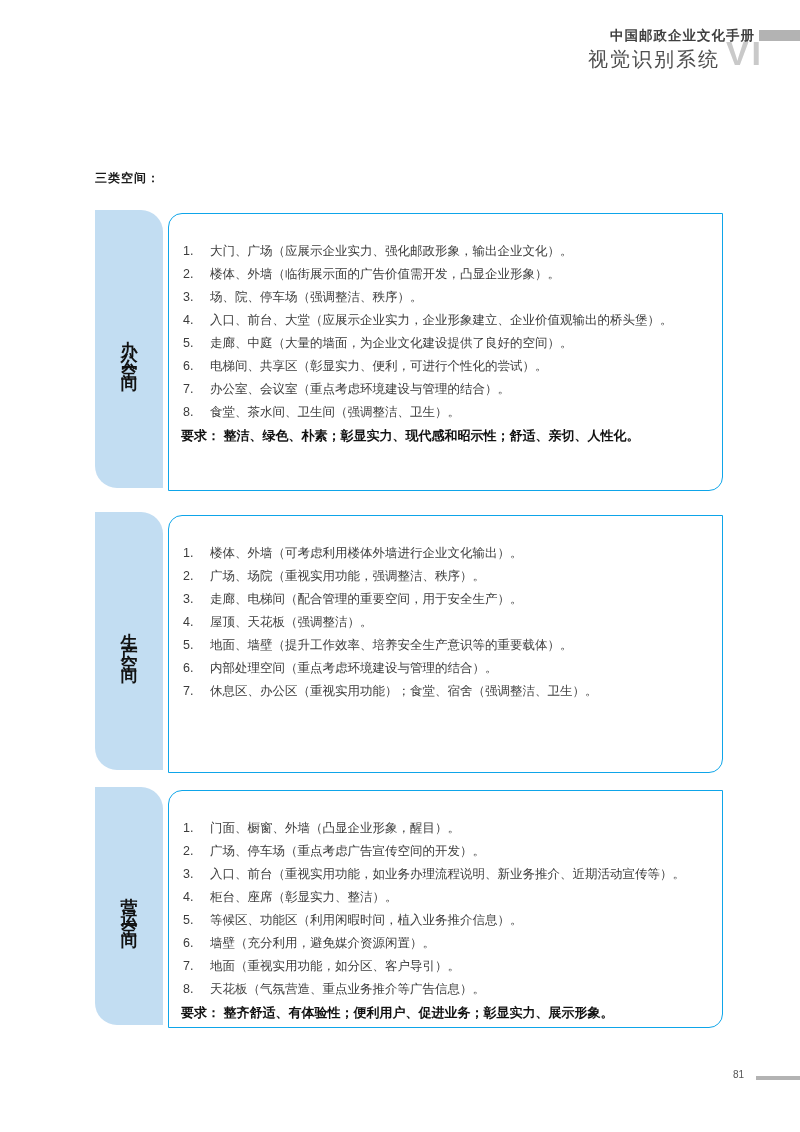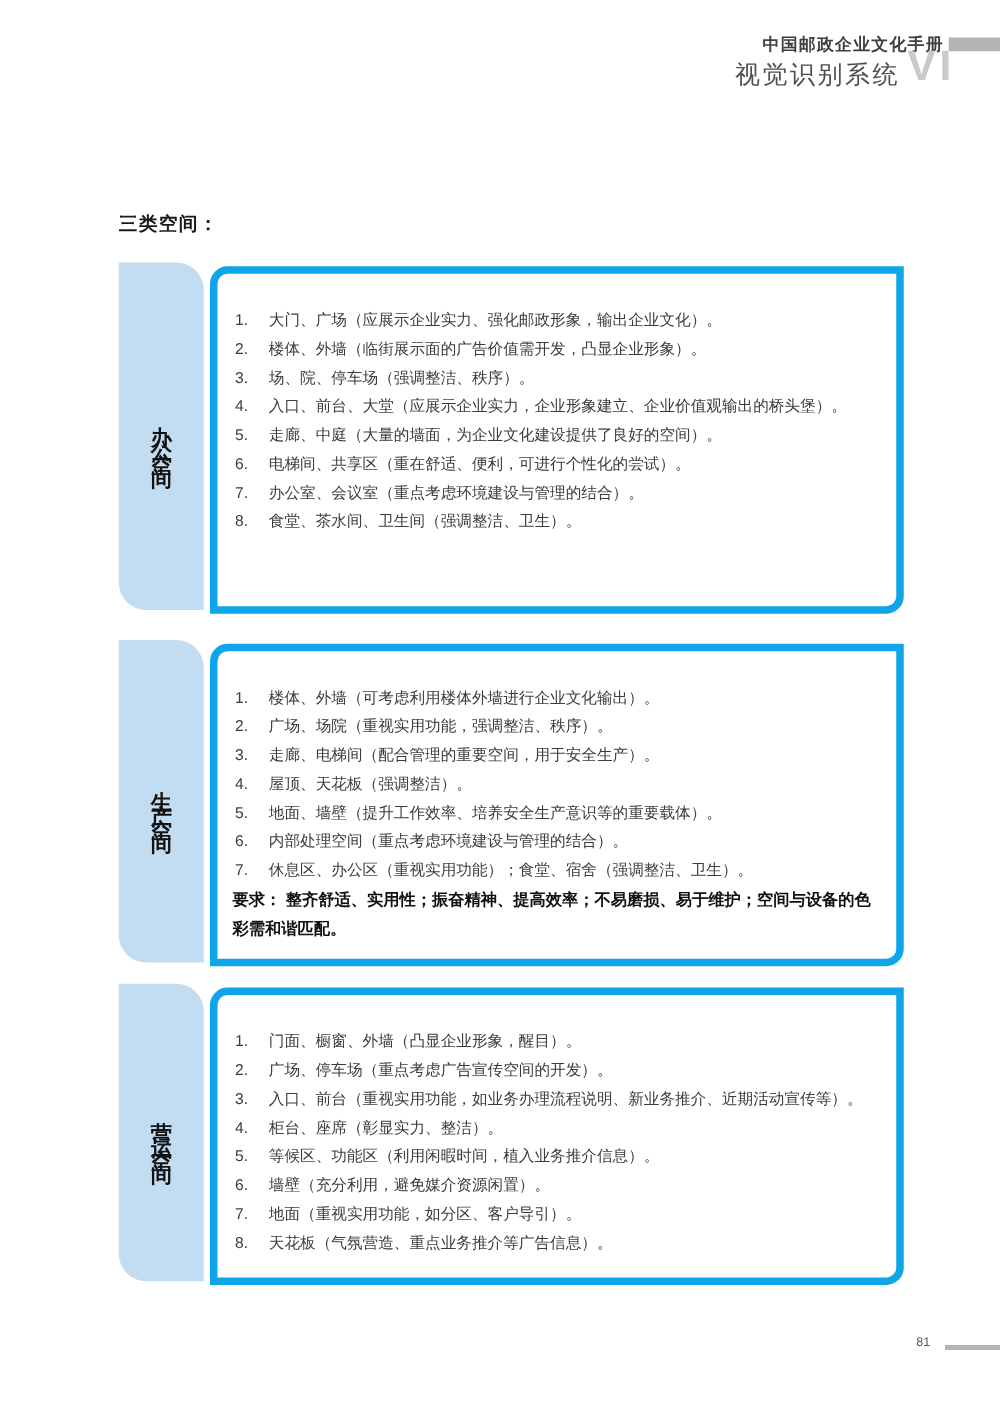--- a/index.html
+++ b/index.html
@@ -20,37 +20,37 @@
     position:absolute;top:46px;right:80px;
     font-size:20px;color:#4f4f4f;letter-spacing:2px;text-align:center;
   }
   .hdr-vi{
     position:absolute;top:36px;right:36px;
     font-size:34px;line-height:1;color:#c9c9c9;font-weight:bold;letter-spacing:3px;
   }
   
   .page-title{
     position:absolute;left:95px;top:170px;
-    font-size:15px;font-weight:bold;color:#1a1a1a;letter-spacing:1px;
+    font-size:12px;font-weight:bold;color:#1a1a1a;letter-spacing:1px;
   }
   
   .space-block{position:absolute;left:95px;width:628px;}
   .label-box{
     position:absolute;left:0;top:0;bottom:0;width:68px;
     background:#c2ddf2;
     border-radius:0 22px 0 22px;
     display:flex;align-items:center;justify-content:center;
   }
   .label-text{
     writing-mode:vertical-rl;text-orientation:upright;
     font-size:17px;font-weight:bold;color:#111;letter-spacing:11px;
   }
   .content-box{
     position:absolute;left:73px;top:3px;bottom:-3px;right:0;
-    border:6px solid #0ea5e9;background:#fff;
+    border:1px solid #0ea5e9;background:#fff;
     border-radius:14px 0 14px 0;
     box-sizing:border-box;
     padding:26px 14px 22px 12px;
   }
   .content-box ol{
     margin:0;padding:0;list-style:none;counter-reset:itm;
   }
   .content-box li{
     counter-increment:itm;
     position:relative;padding-left:29px;
@@ -86,57 +86,58 @@
   <div class="label-box">
     <span class="label-text">办公空间</span>
   </div>
   <div class="content-box">
     <ol>
       <li>大门、广场（应展示企业实力、强化邮政形象，输出企业文化）。</li>
       <li>楼体、外墙（临街展示面的广告价值需开发，凸显企业形象）。</li>
       <li>场、院、停车场（强调整洁、秩序）。</li>
       <li>入口、前台、大堂（应展示企业实力，企业形象建立、企业价值观输出的桥头堡）。</li>
       <li>走廊、中庭（大量的墙面，为企业文化建设提供了良好的空间）。</li>
-      <li>电梯间、共享区（重在舒适、便利，可进行个性化的尝试）。</li>
+      <li>电梯间、共享区（彰显实力、便利，可进行个性化的尝试）。</li>
       <li>办公室、会议室（重点考虑环境建设与管理的结合）。</li>
       <li>食堂、茶水间、卫生间（强调整洁、卫生）。</li>
     </ol>
+    <p class="requirement">要求： 整洁、绿色、朴素；彰显实力、现代感和昭示性；舒适、亲切、人性化。</p>
   </div>
 </div>
 
 <div class="space-block" style="top:512px;height:258px;">
   <div class="label-box">
     <span class="label-text">生产空间</span>
   </div>
   <div class="content-box">
     <ol>
       <li>楼体、外墙（可考虑利用楼体外墙进行企业文化输出）。</li>
       <li>广场、场院（重视实用功能，强调整洁、秩序）。</li>
       <li>走廊、电梯间（配合管理的重要空间，用于安全生产）。</li>
       <li>屋顶、天花板（强调整洁）。</li>
       <li>地面、墙壁（提升工作效率、培养安全生产意识等的重要载体）。</li>
       <li>内部处理空间（重点考虑环境建设与管理的结合）。</li>
       <li>休息区、办公区（重视实用功能）；食堂、宿舍（强调整洁、卫生）。</li>
     </ol>
-    <p class="requirement">要求： 整齐舒适、实用性；振奋精神、提高效率；不易磨损、易于维护；空间与设备的色彩需和谐匹配。</p>
   </div>
 </div>
 
 <div class="space-block" style="top:787px;height:238px;">
   <div class="label-box">
     <span class="label-text">营运空间</span>
   </div>
   <div class="content-box">
     <ol>
       <li>门面、橱窗、外墙（凸显企业形象，醒目）。</li>
       <li>广场、停车场（重点考虑广告宣传空间的开发）。</li>
       <li>入口、前台（重视实用功能，如业务办理流程说明、新业务推介、近期活动宣传等）。</li>
       <li>柜台、座席（彰显实力、整洁）。</li>
       <li>等候区、功能区（利用闲暇时间，植入业务推介信息）。</li>
       <li>墙壁（充分利用，避免媒介资源闲置）。</li>
       <li>地面（重视实用功能，如分区、客户导引）。</li>
       <li>天花板（气氛营造、重点业务推介等广告信息）。</li>
     </ol>
+    <p class="requirement">要求： 整齐舒适、有体验性；便利用户、促进业务；彰显实力、展示形象。</p>
   </div>
 </div>
 
 <div class="page-num">81</div>
 <div class="footer-line"></div>
 
 </body></html>

